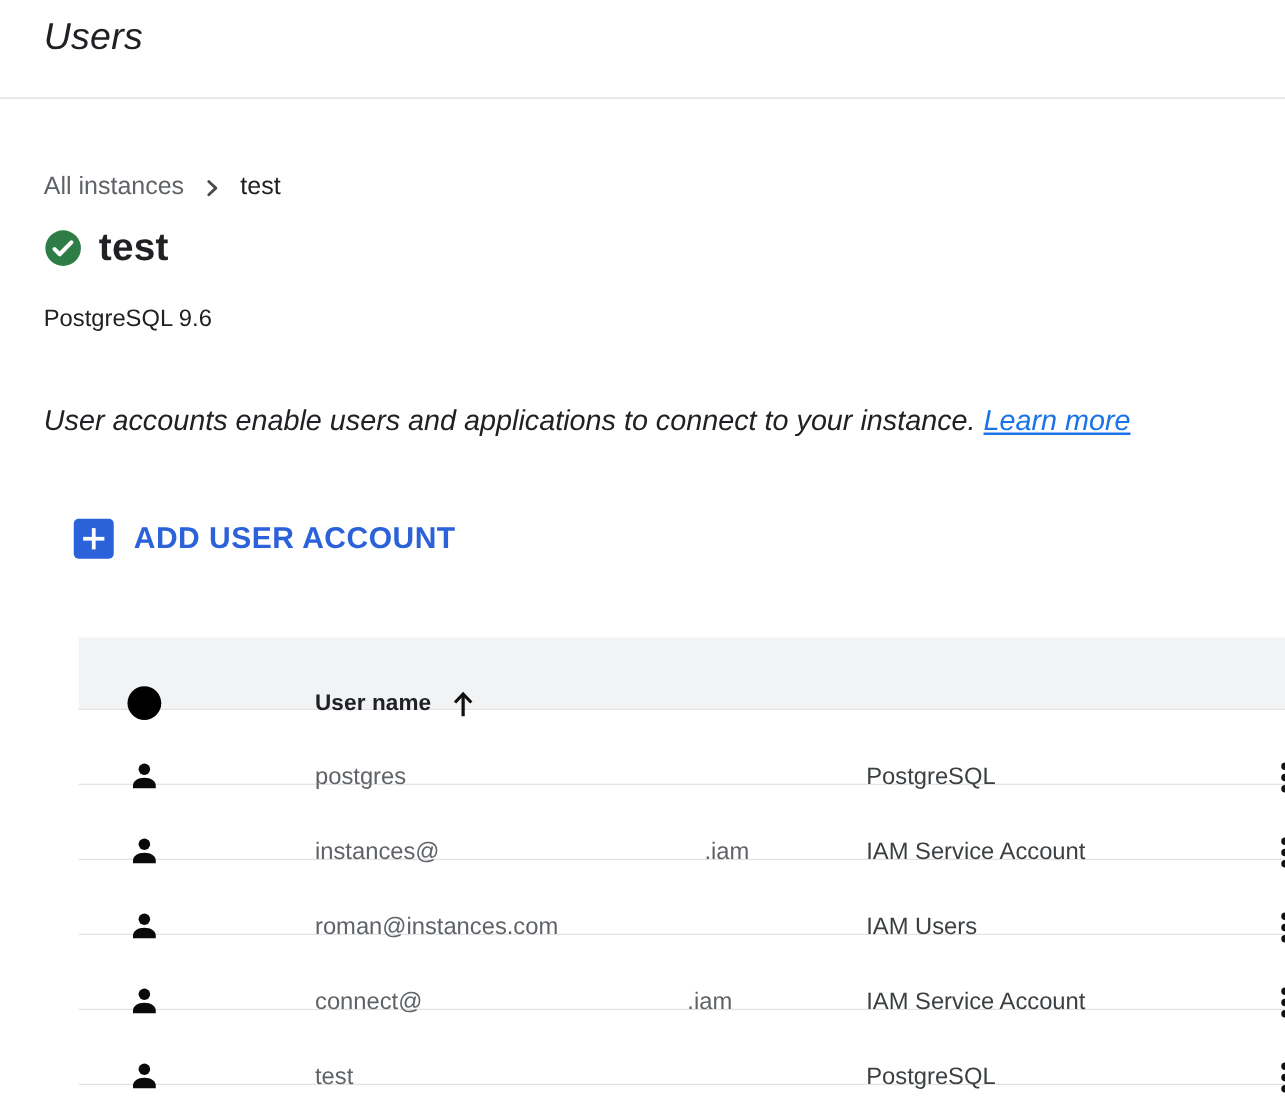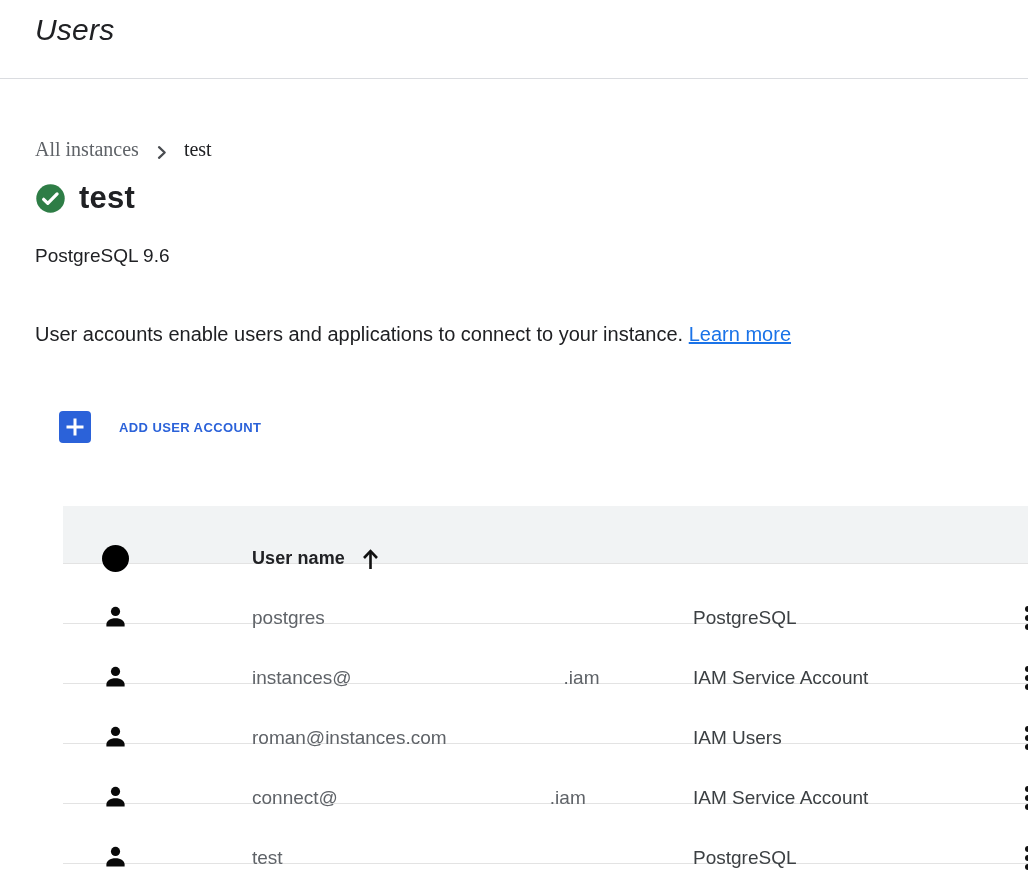--- a/index.html
+++ b/index.html
@@ -23,52 +23,52 @@
   .page-header{
     height:79px;border-bottom:1px solid var(--divider);
     padding:13px 0 0 35px;
     font-style:italic;
   }
   .page-title{
     margin:0;font-size:30px;font-weight:400;color:var(--near-black);letter-spacing:0.2px;
   }
   .main{padding-left:35px;}
   .breadcrumb{
-    margin-top:59px;display:flex;align-items:flex-end;font-size:20px;font-family:Liberation Serif, serif;
+    margin-top:59px;display:flex;align-items:center;font-size:20px;
   }
   .breadcrumb a{color:var(--gray);text-decoration:none;cursor:pointer;}
   .breadcrumb .chev{display:inline-flex;margin:2px 14px 0 14px;}
   .breadcrumb .current{color:var(--near-black);}
   .instance-title{
     margin-top:19px;display:flex;align-items:center;gap:13px;
   }
   .instance-title h2{
     margin:0;font-size:31px;font-weight:700;color:var(--near-black);letter-spacing:0.2px;
   }
   .check-icon{display:inline-flex;}
   .version{margin-top:29px;font-size:19px;color:var(--near-black);}
-  .description{margin:56px 0 0 0;font-size:20px;color:var(--near-black);}
+  .description{margin:56px 0 0 0;font-size:23px;color:var(--near-black);font-style:italic;}
   .description a{
     color:var(--link-blue);text-decoration:underline;cursor:pointer;
   }
   .add-btn{
     margin-top:65px;margin-left:24px;display:flex;align-items:center;
     background:none;border:none;padding:0;cursor:pointer;
   }
   .plus-box{
     width:32px;height:32px;border-radius:4px;background:var(--accent-blue);
     position:relative;display:inline-block;
   }
   .plus-box::before,.plus-box::after{
     content:"";position:absolute;background:#fff;left:50%;top:50%;
   }
   .plus-box::before{width:17px;height:3px;transform:translate(-50%,-50%);}
   .plus-box::after{width:3px;height:17px;transform:translate(-50%,-50%);}
   .add-label{
-    margin-left:28px;color:var(--accent-blue);font-size:13px;font-weight:600;
+    margin-left:16px;color:var(--accent-blue);font-size:24px;font-weight:600;
     letter-spacing:0.4px;
   }
   
   .table{margin:63px 0 0 28px;width:1000px;}
   .thead,.trow{display:flex;align-items:center;}
   .thead{
     height:58px;background:var(--thead-bg);border-bottom:1px solid var(--row-border);
   }
   .trow{height:60px;border-bottom:1px solid var(--row-border);background:#fff;}
   .cell{display:flex;align-items:center;margin-top:48px;}

